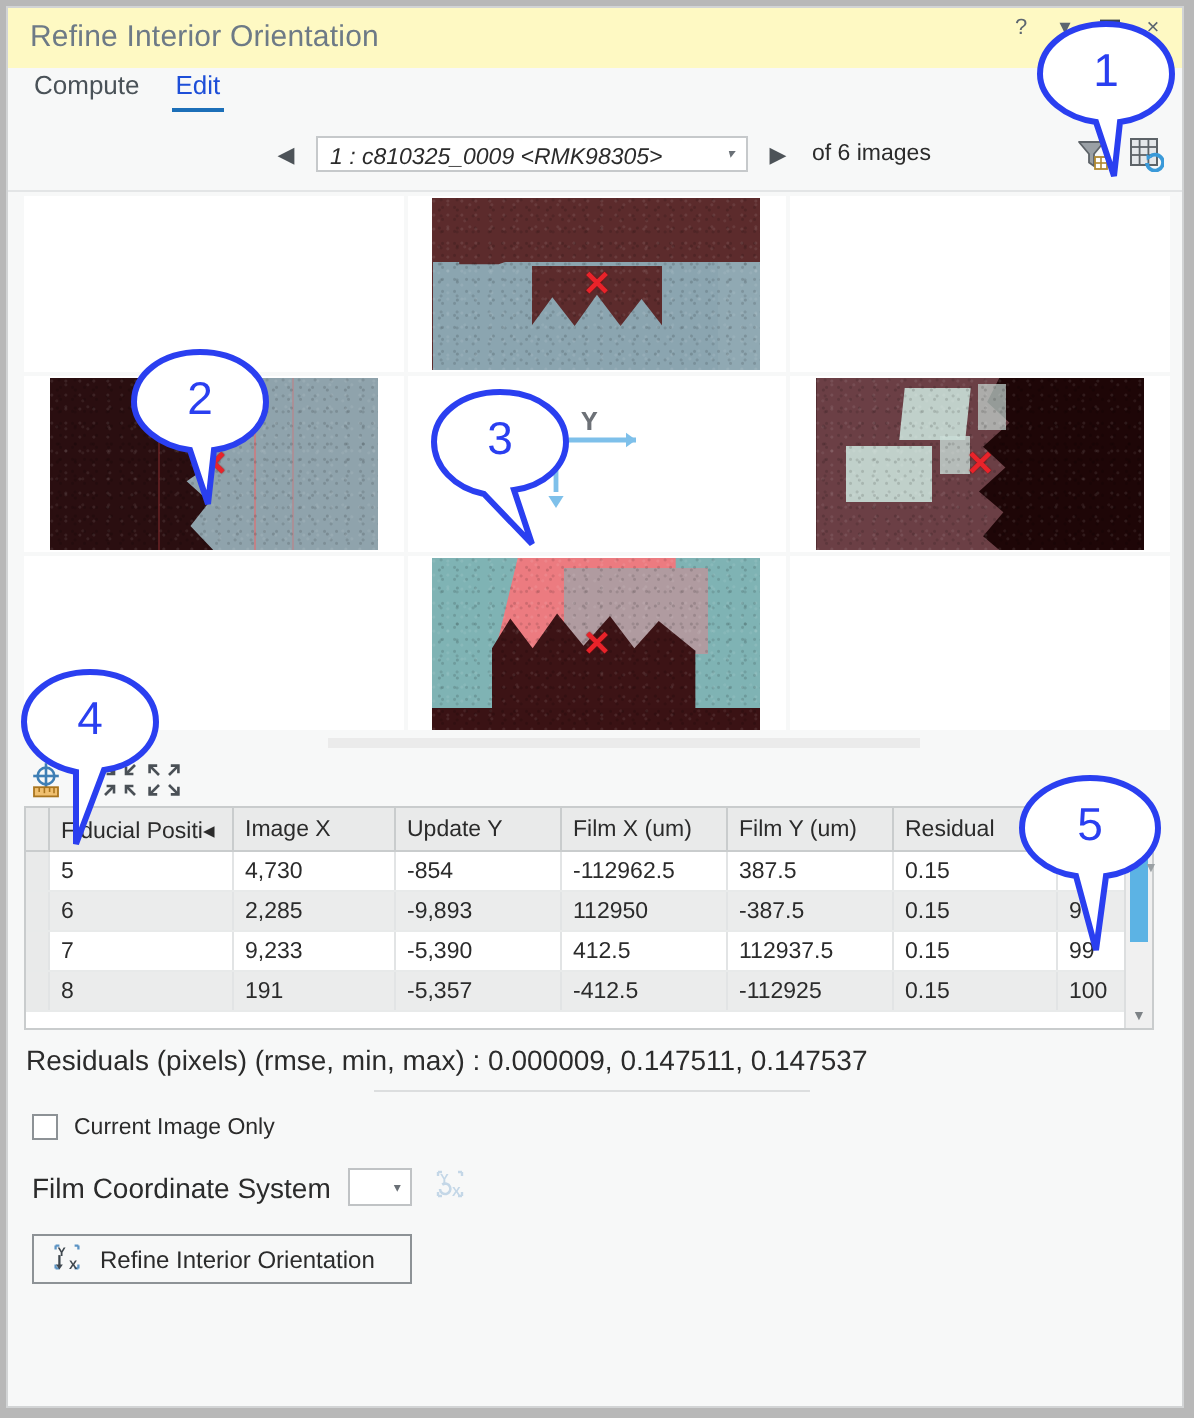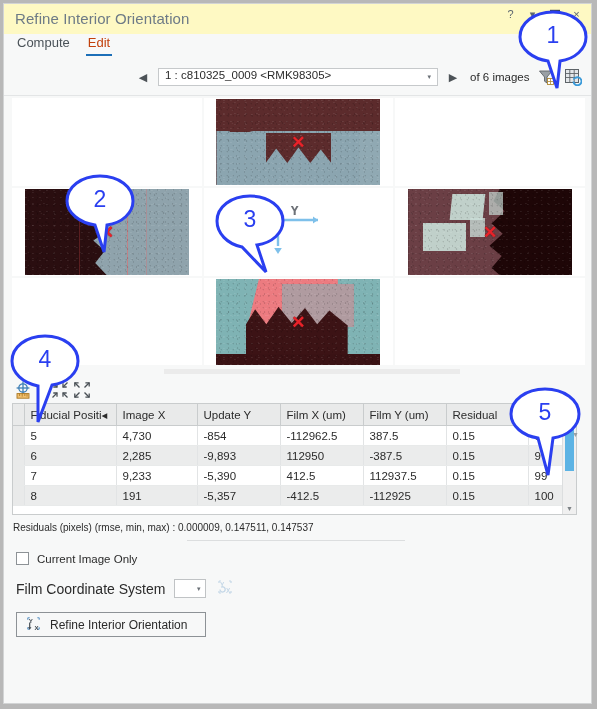--- a/index.html
+++ b/index.html
@@ -51,49 +51,50 @@
     position:relative; height:28px;
     padding-left:11px;
     display:flex; align-items:flex-start; gap:14px;
   }
   .tab{
     position:relative;
     font-size:13px; color:#4a5258;
     padding:1px 2px 6px 2px;
     cursor:default;
   }
-  .tab.active{color:#c2410c;}
+  .tab.active{color:#1d4ed8;}
   .tab.active:after{
     content:"";
     position:absolute; left:0; right:0; bottom:0;
     height:2px; background:#1c6fb8;
   }
 
   
   .navrow{
     position:relative; height:30px;
     display:flex; align-items:center;
   }
   .nav-prev,.nav-next{
     width:16px;height:16px;
     display:flex;align-items:center;justify-content:center;
     color:#4d5358;font-size:11px;
     cursor:default;
   }
   .nav-prev{margin-left:131px;}
   .nav-next{margin-left:7px;}
   .nav-combo{
-    width:280px;height:18px;
+    width:216px;height:18px;
     margin-left:7px;
     background:#ffffff;
     border:1px solid #c6c9cb;
     box-sizing:border-box;
-    display:flex;align-items:flex-start;
+    display:flex;align-items:flex-end;
     position:relative;
     cursor:default;
+    font-style:italic;
   }
   .nav-combo .val{
     padding-left:6px;font-size:11.5px;color:#2b2b2b;
     white-space:nowrap;overflow:hidden;
   }
   .nav-combo .cb-arrow{
     position:absolute;right:6px;top:50%;
     transform:translateY(-50%);
     font-size:7px;color:#6a7076;
   }
@@ -312,21 +313,21 @@
   }
   .vscroll .up{top:0;} .vscroll .dn{bottom:0;}
   .vscroll .vt{
     position:absolute;left:2px;right:2px;top:13px;height:54px;
     background:#5cb3e4;cursor:default;
   }
 
   
   .resline{
     margin:7px 0 0 9px;
-    font-size:10px;color:#2b2b2b;white-space:nowrap;
+    font-size:14px;color:#2b2b2b;white-space:nowrap;
   }
   .divider{
     margin:7px 0 0 183px;
     width:218px;height:1px;background:#dcdedf;
   }
 
   
   .chkrow{margin:11px 0 0 12px;display:flex;align-items:center;gap:8px;}
   .chkbox{
     width:13px;height:13px;border:1px solid #8d9296;background:#fff;

